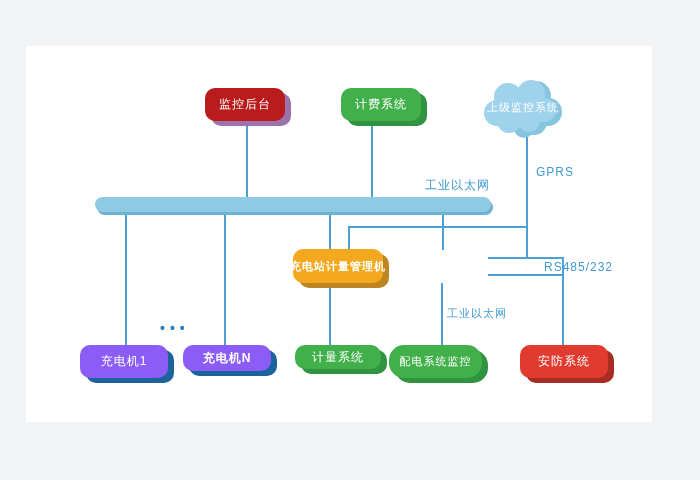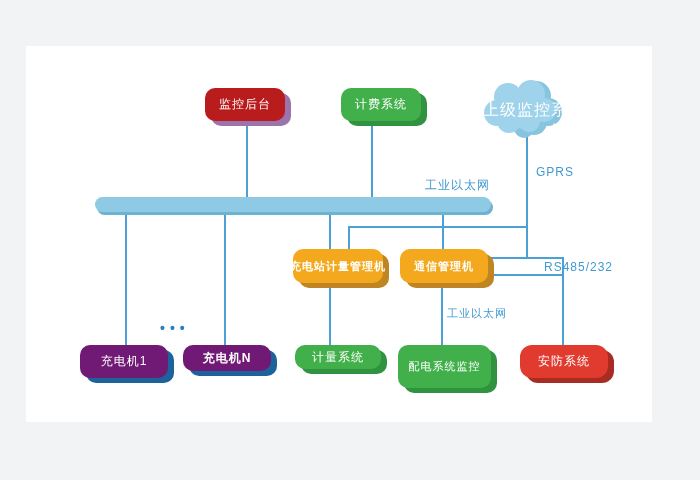--- a/index.html
+++ b/index.html
@@ -29,38 +29,38 @@
   
   .node{
     position:absolute;z-index:3;
     display:flex;align-items:center;justify-content:center;
     color:#ffffff;font-size:12px;letter-spacing:1px;
     border-radius:10px;white-space:nowrap;
   }
   .purple{background:#b91c1c;box-shadow:6px 5px 0 #9c73ab;}
   .green {background:#41b04b;box-shadow:6px 5px 0 #2f9340;margin-left:11px;}
   .orange{background:#f4a81d;box-shadow:6px 5px 0 #c08523;font-size:11px;font-weight:bold;}
-  .blue  {background:#701a75;box-shadow:6px 5px 0 #1c639c;text-align:center;}
+  .blue  {background:#8b5cf6;box-shadow:6px 5px 0 #1c639c;text-align:center;}
   .red   {background:#e13b2f;box-shadow:6px 5px 0 #a92c22;}
 
   
   .elabel{
     position:absolute;z-index:4;color:#3f9ad2;font-size:12px;
     white-space:nowrap;letter-spacing:1px;
   }
 
   .dots{
     position:absolute;z-index:4;color:#2a7fc0;font-size:14px;font-weight:bold;
     letter-spacing:5px;
   }
 
   .cloud-wrap{position:absolute;left:478px;top:76px;width:90px;height:66px;z-index:3;}
   .cloud-label{
-    position:absolute;left:0;top:24px;width:90px;text-align:right;
-    color:#ffffff;font-size:16px;letter-spacing:1px;z-index:4;
+    position:absolute;left:0;top:24px;width:90px;text-align:center;
+    color:#ffffff;font-size:11px;letter-spacing:1px;z-index:4;
   }
 </style>
 </head>
 <body>
 
 <div class="stage">
   <div class="canvas"></div>
 
   <div class="line v" style="left:246px;top:121px;height:77px;"></div>
   <div class="line v" style="left:371px;top:121px;height:77px;"></div>
@@ -97,26 +97,25 @@
         <circle cx="51" cy="45" r="11"></circle>
       </g>
     </svg>
     <div class="cloud-label">上级监控系统</div>
   </div>
 
   <div class="node purple" style="left:205px;top:88px;width:80px;height:33px;">监控后台</div>
   <div class="node green" style="left:330px;top:88px;width:80px;height:33px;">计费系统</div>
 
   <div class="node orange" style="left:293px;top:249px;width:90px;height:34px;">充电站计量管理机</div>
-  <div class="node orange" style="left:400px;top:249px;width:88px;height:34px;">通信管理机</div>
 
   <div class="node blue" style="left:80px;top:345px;width:88px;height:33px;">充电机1</div>
   <div class="node blue" style="left:183px;top:345px;width:88px;height:26px;font-weight:bold;">充电机N</div>
   <div class="node green" style="left:284px;top:345px;width:86px;height:24px;">计量系统</div>
-  <div class="node green" style="left:387px;top:345px;width:93px;height:43px;font-size:11px;">配电系统监控</div>
-  <div class="node red" style="left:520px;top:345px;width:88px;height:33px;border-radius:12px;">安防系统</div>
+  <div class="node green" style="left:378px;top:345px;width:93px;height:33px;font-size:11px;border-radius:15px;">配电系统监控</div>
+  <div class="node red" style="left:520px;top:345px;width:88px;height:33px;">安防系统</div>
 
   <div class="elabel" style="left:420px;top:177px;width:70px;text-align:right;">工业以太网</div>
   <div class="elabel" style="left:536px;top:165px;">GPRS</div>
   <div class="elabel" style="left:544px;top:260px;">RS485/232</div>
   <div class="elabel" style="left:447px;top:306px;font-size:11px;">工业以太网</div>
   <div class="dots" style="left:160px;top:320px;">•••</div>
 </div>
 
 </body></html>

